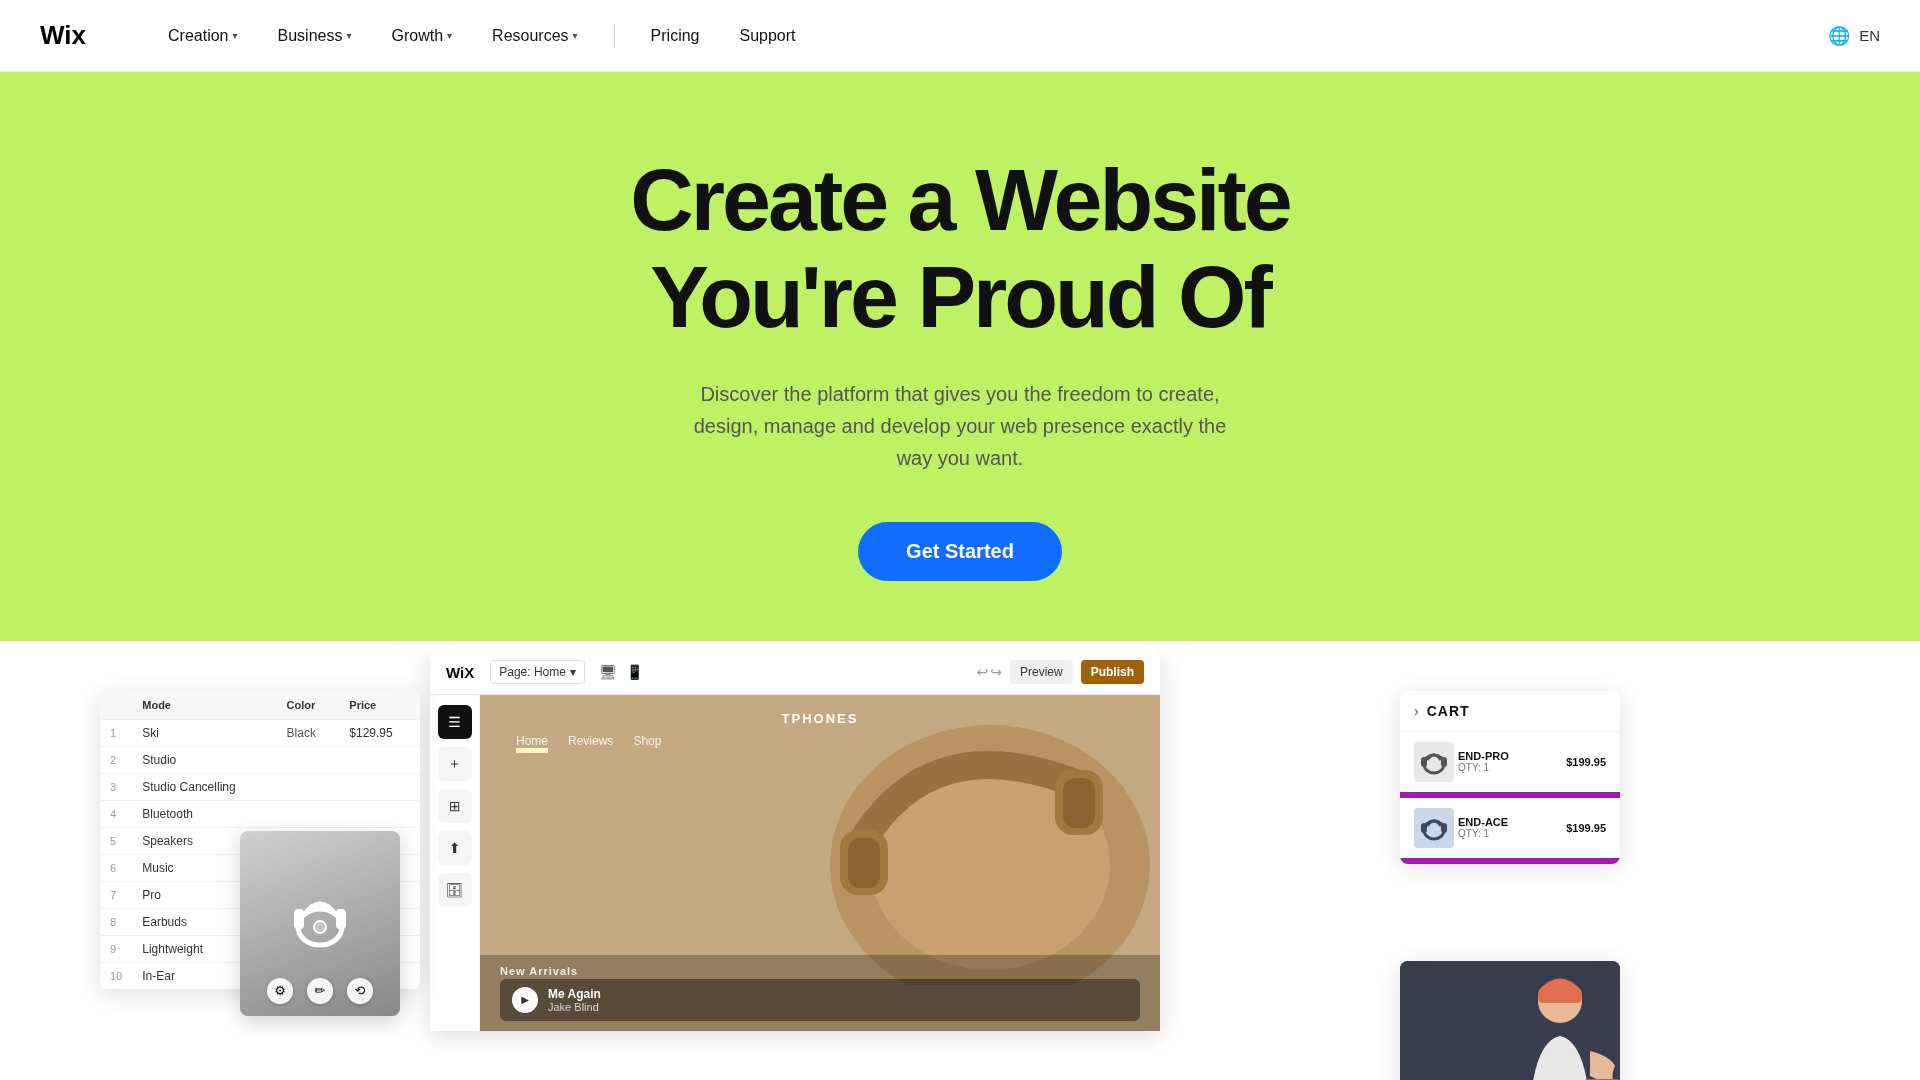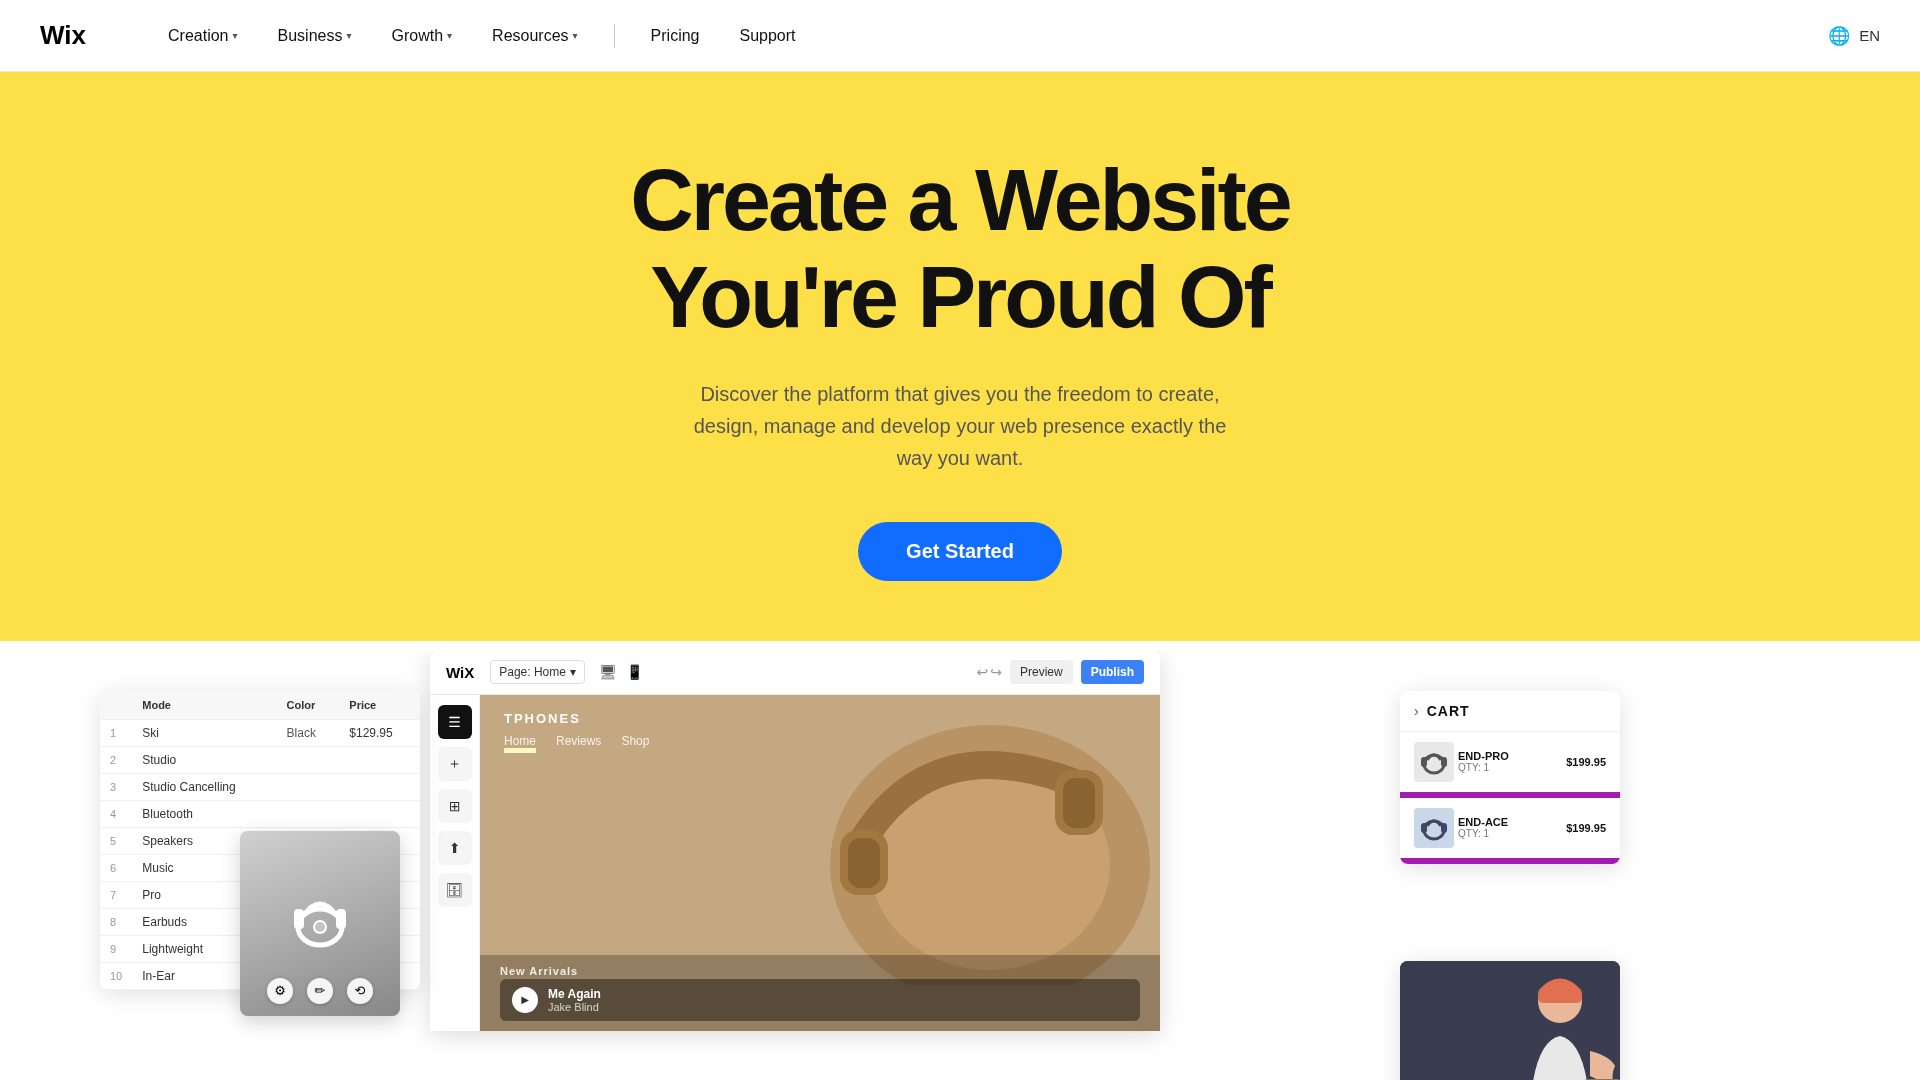--- a/index.html
+++ b/index.html
@@ -15,21 +15,21 @@
       cursor: pointer; font-size: 16px; font-weight: 500; color: #111; white-space: nowrap;
     }
     .nav-chevron { font-size: 10px; color: #555; }
     .nav-divider { width: 1px; height: 24px; background: #ccc; margin: 0 16px; }
     .nav-plain { padding: 0 20px; cursor: pointer; font-size: 16px; font-weight: 500; color: #111; }
     .nav-right { margin-left: auto; display: flex; align-items: center; gap: 8px; font-size: 15px; color: #333; cursor: pointer; }
     .nav-globe { font-size: 18px; }
 
     
     .hero {
-      text-align: center; padding: 80px 40px 60px; background: #fde047;
+      text-align: center; padding: 80px 40px 60px; background: #bef264;
     }
     .hero h1 {
       font-size: 88px; font-weight: 900; line-height: 1.1; color: #111; letter-spacing: -3px;
       max-width: 900px; margin: 0 auto 32px;
     }
     .hero p {
       font-size: 20px; color: #555; line-height: 1.6; max-width: 560px; margin: 0 auto 48px;
     }
     .btn-started {
       background: #116dff; color: #fff; border: none; border-radius: 30px;
@@ -92,21 +92,21 @@
     .editor-logo { font-weight: 900; font-size: 15px; color: #000; margin-right: 8px; }
     .page-selector {
       display: flex; align-items: center; gap: 4px; border: 1px solid #ddd; border-radius: 4px;
       padding: 4px 8px; font-size: 12px; cursor: pointer; color: #333;
     }
     .toolbar-icons { display: flex; gap: 6px; margin-left: 4px; }
     .toolbar-icon { font-size: 14px; color: #555; cursor: pointer; padding: 2px; }
     .toolbar-spacer { flex: 1; }
     .toolbar-btn { font-size: 12px; padding: 5px 10px; border-radius: 4px; cursor: pointer; border: none; }
     .btn-preview { background: #f0f0f0; color: #333; }
-    .btn-publish { background: #3b82f6; color: #fff; font-weight: 600; }
+    .btn-publish { background: #a16207; color: #fff; font-weight: 600; }
     .toolbar-arrows { display: flex; gap: 2px; font-size: 14px; color: #999; cursor: pointer; }
 
     
     .editor-content {
       position: relative; height: 326px; overflow: hidden;
       background: #c4a882;
     }
 
     
     .editor-sidebar {
@@ -122,21 +122,22 @@
     .sidebar-icon.light { background: #f5f5f5; color: #333; }
 
     
     .editor-main {
       position: absolute; left: 50px; top: 0; right: 0; bottom: 0;
       background: #c4a882; overflow: hidden;
     }
 
     
     .tphones-nav {
-      padding: 16px 24px 8px;
+      padding: 16px 36px 8px;
+      text-align: center;
     }
     .tphones-brand { font-size: 13px; font-weight: 700; letter-spacing: 2px; color: #fff; margin-bottom: 8px; }
     .tphones-links { display: flex; gap: 20px; }
     .tphones-links a { font-size: 12px; color: rgba(255,255,255,0.85); text-decoration: none; cursor: pointer; }
     .tphones-links a.active { border-bottom: 5px solid #fef9c3; }
 
     
     .editor-hero-text {
       padding: 20px 20px 10px;
     }

